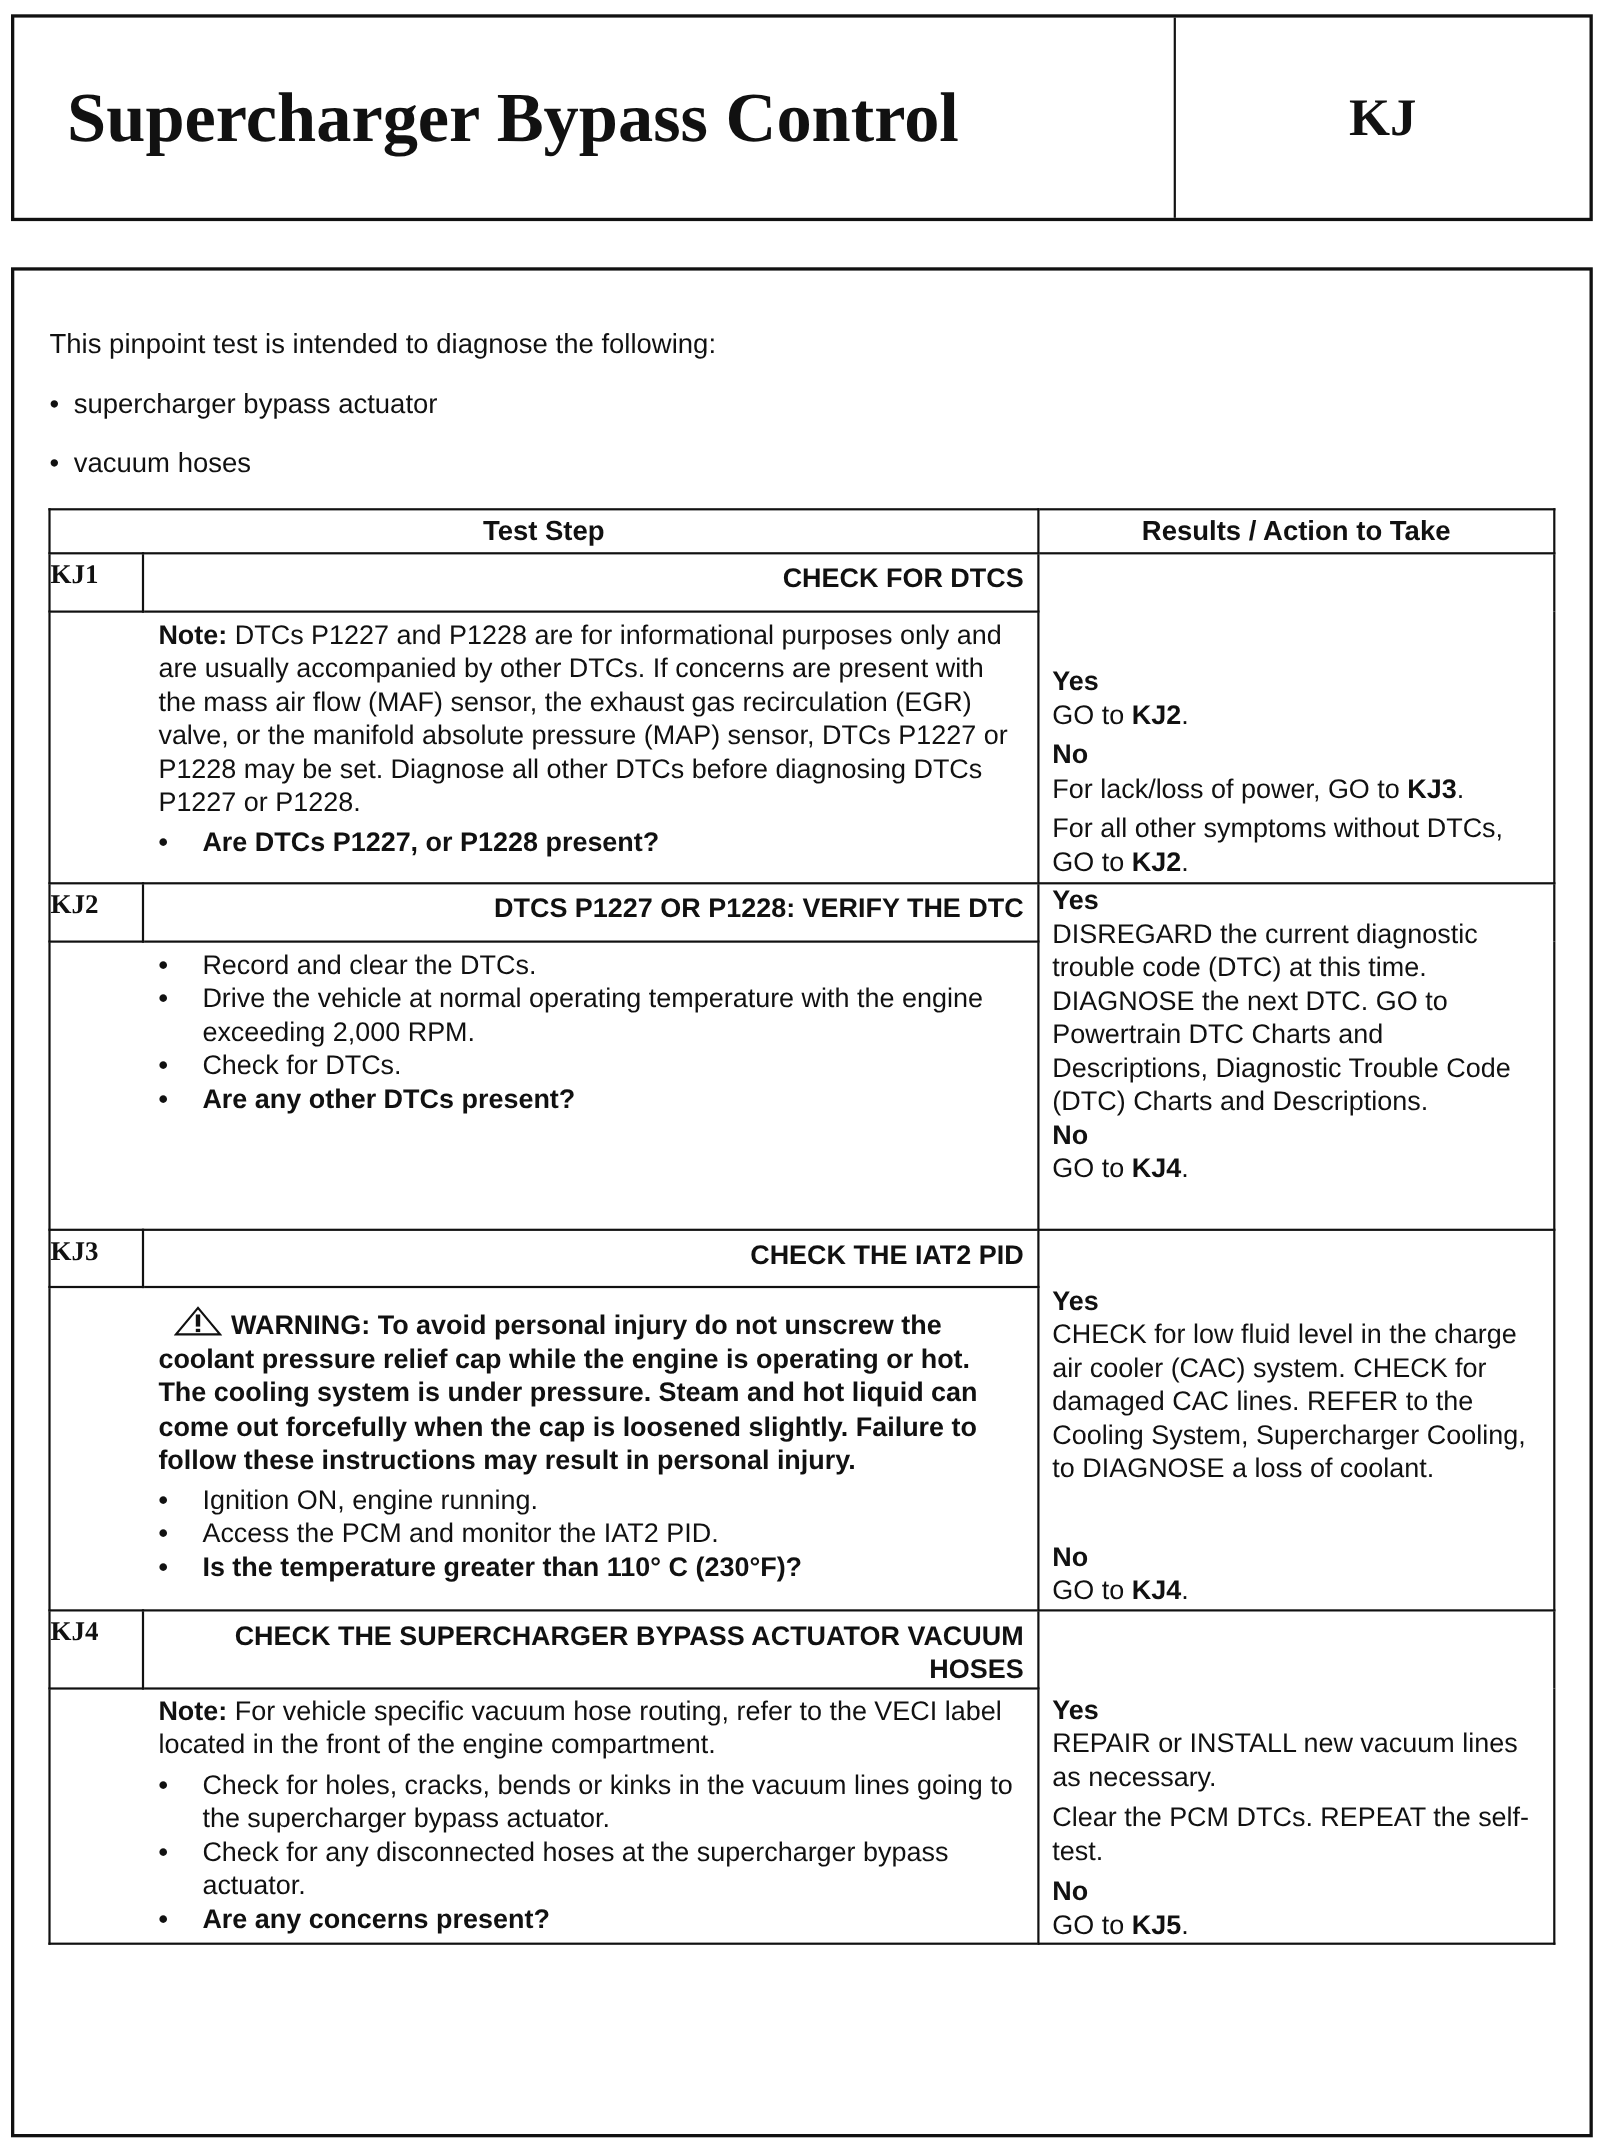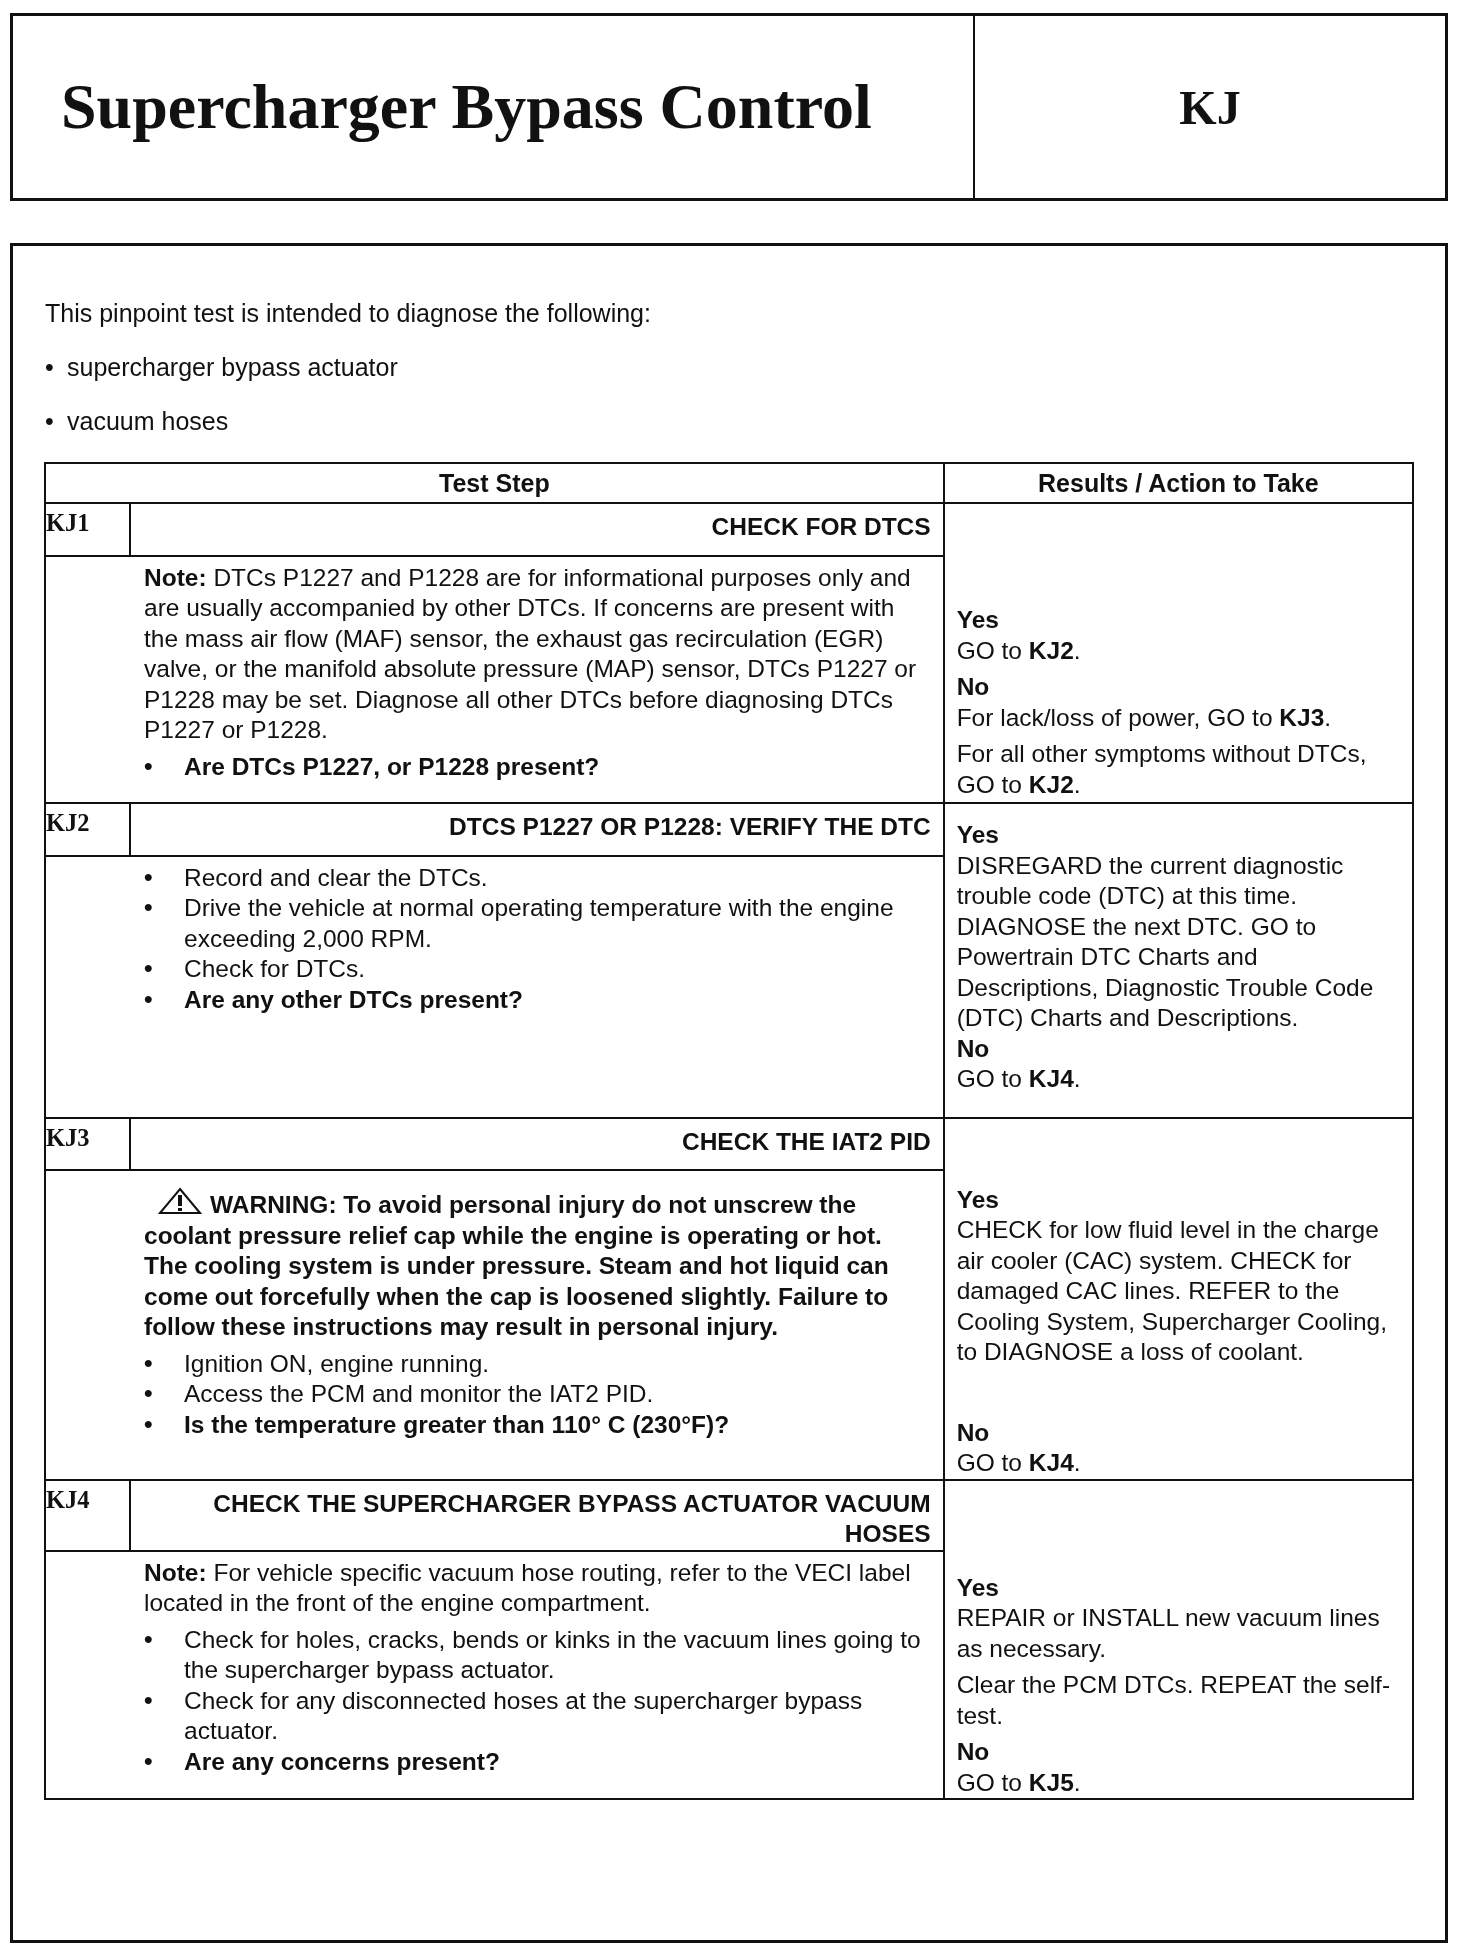--- a/index.html
+++ b/index.html
@@ -9,21 +9,21 @@
     .header-box {
       position: absolute; left: 10px; top: 13px; width: 1438px; height: 188px;
       border: 3px solid #111; display: flex;
     }
     .header-title {
       flex: 1; display: flex; align-items: center; padding-left: 48px;
       font-family: "Liberation Serif", serif; font-weight: bold; font-size: 64px;
       border-right: 2px solid #111;
     }
     .header-code {
-      width: 470px; display: flex; align-items: center; justify-content: center;
+      width: 376px; display: flex; align-items: center; justify-content: center;
       font-family: "Liberation Serif", serif; font-weight: bold; font-size: 48px;
     }
 
     .main-box {
       position: absolute; left: 10px; top: 243px; width: 1438px; height: 1700px;
       border: 3px solid #111;
     }
     .intro { position: absolute; left: 32px; top: 40px; font-size: 25px; line-height: 54px; }
     .intro .bullet-line { display: flex; }
     .intro .dot { width: 22px; }
@@ -34,21 +34,21 @@
     }
     table.steps td, table.steps th { border: 2px solid #111; vertical-align: top; }
     table.steps th { font-weight: bold; font-size: 25px; height: 40px; vertical-align: middle; margin-top: 36px; }
     .col-id { width: 85px; }
     .col-step { width: 815px; }
     .col-result { width: 470px; }
 
     td.step-id { font-weight: bold; text-align: left; padding: 4px 0 16px; height: 40px; font-family: Liberation Serif, serif; }
     td.step-title { font-weight: bold; padding: 8px 12px 0; text-align: right; }
     td.step-body { border-top: 2px solid #111; padding: 6px 14px 4px 98px; }
-    td.result { padding: 16px 8px 0 12px; }
+    td.result { padding: 0 8px 0 12px; }
 
     .b { font-weight: bold; }
     ul.blist { list-style: none; }
     ul.blist li { display: flex; }
     ul.blist li .dot { width: 40px; flex: none; font-weight: bold; }
     .para-gap { margin-top: 6px; }
     .warn-icon { display: inline-block; width: 44px; height: 28px; vertical-align: -2px; margin-left: 14px; margin-right: 8px; }
     .res-block { display: flex; flex-direction: column; justify-content: flex-end; height: 100%; }
   </style>
 </head>

